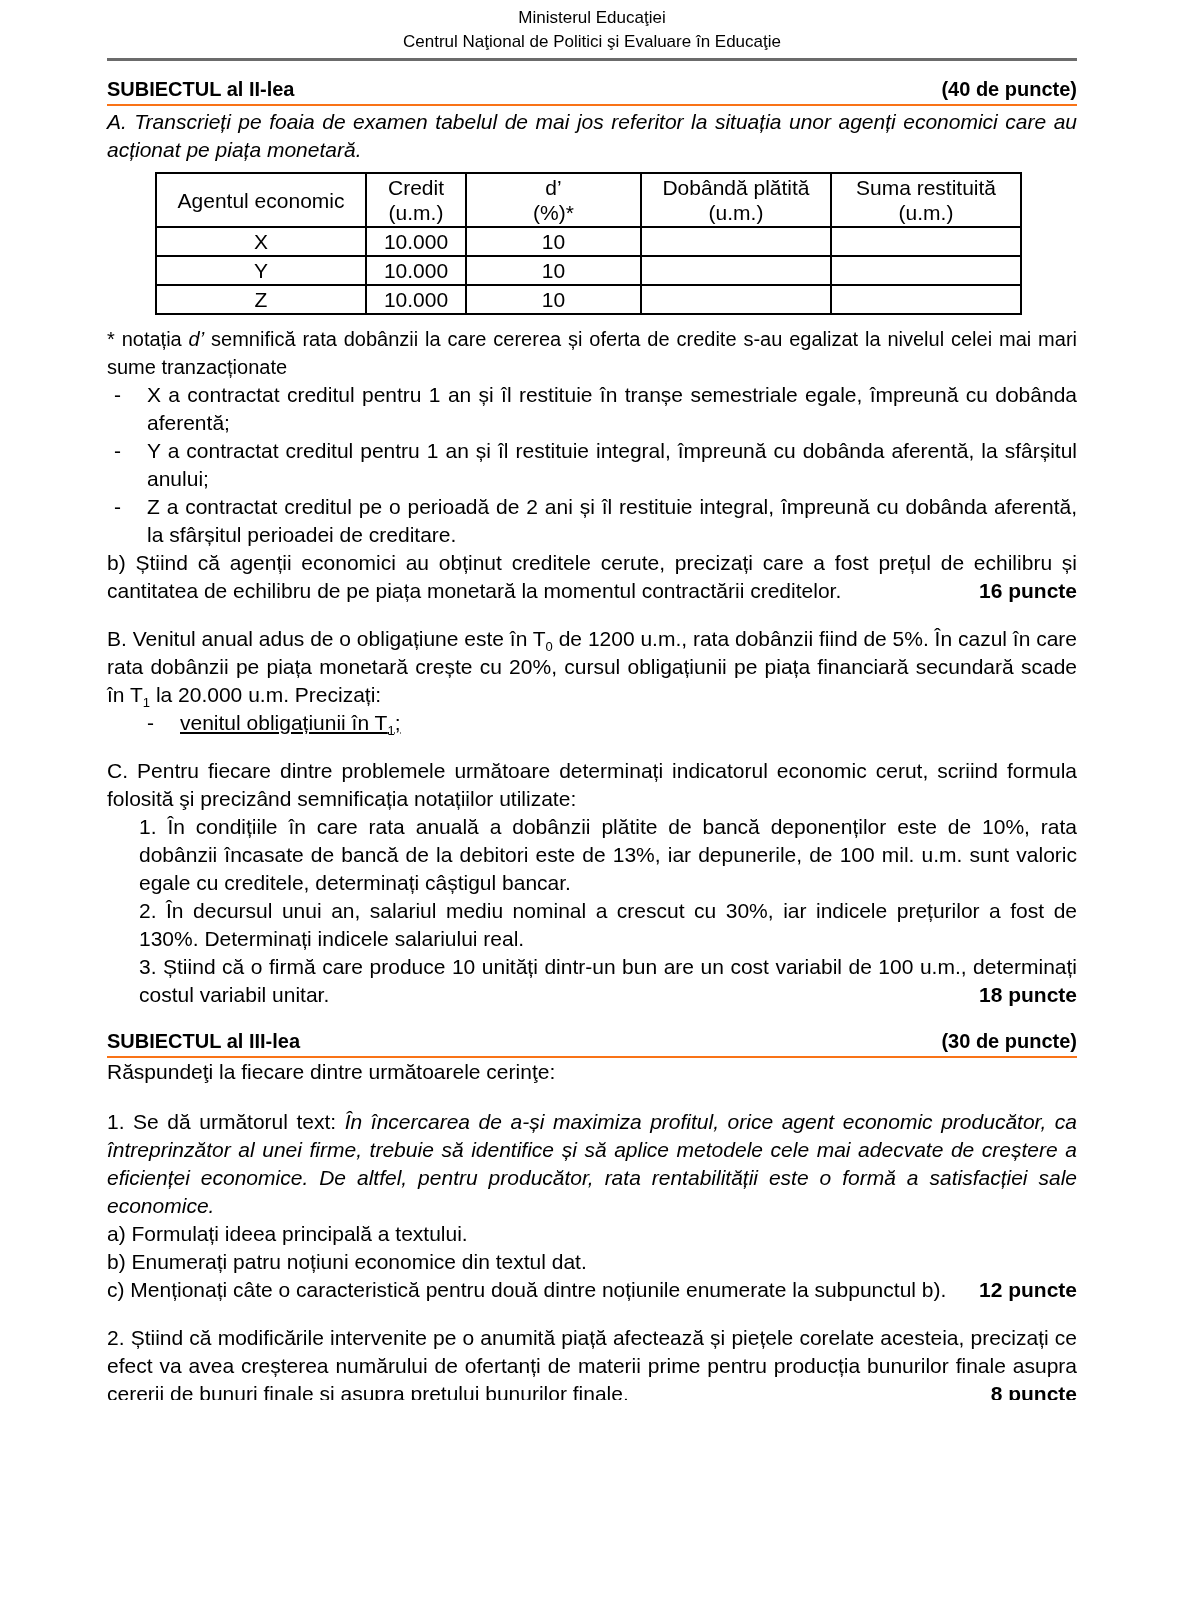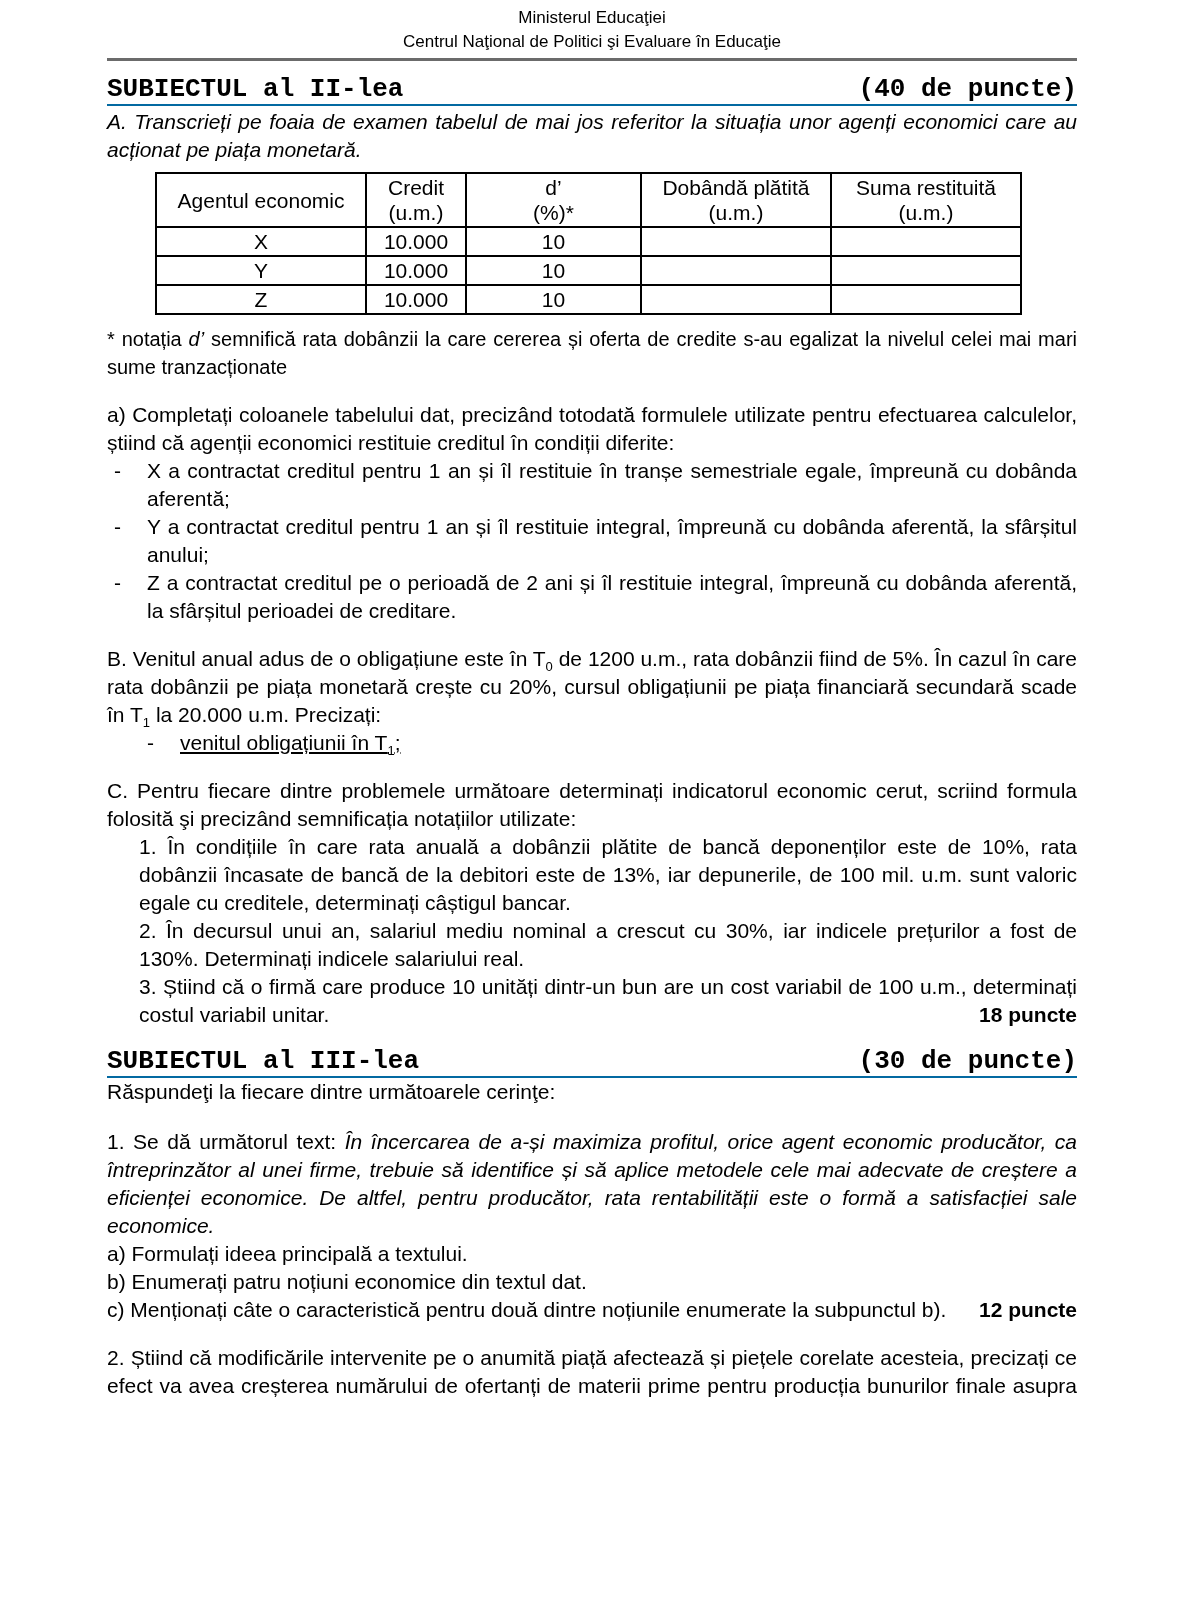--- a/index.html
+++ b/index.html
@@ -29,25 +29,24 @@
   }
   
   .doc-header { text-align: center; font-size: 17px; line-height: 24px; }
   .header-rule { height: 3px; background: #6b6b6b; margin-top: 4px; }
   
   .subject-heading {
     display: flex;
     justify-content: space-between;
     align-items: flex-end;
     font-weight: bold;
-    font-size: 26px;
+    font-size: 20px;
     line-height: 28px;
-    border-bottom: 2px solid #0369a1;
+    border-bottom: 2px solid #f97316;
     padding-bottom: 1px;
-    font-family: Liberation Mono, monospace;
   }
   .mt-heading2 { margin-top: 14px; }
   .mt-heading3 { margin-top: 18px; }
   .mt2  { margin-top: 2px; font-style: italic; }
   .mt10 { margin-top: 10px; }
   .mt20 { margin-top: 20px; }
   .mt22 { margin-top: 22px; }
   
   table.credit-table {
     border-collapse: collapse;
@@ -156,26 +155,26 @@
         <td>10.000</td>
         <td>10</td>
         <td></td>
         <td></td>
       </tr>
     </tbody>
   </table>
 
   <p class="footnote just mt10"><span>* notația </span><span class="it">d’</span><span> semnifică rata dobânzii la care cererea și oferta de credite s-au egalizat la nivelul celei mai mari sume tranzacționate</span></p>
 
-  <p class="just mt20">a) Completați coloanele tabelului dat, precizând totodată formulele utilizate pentru efectuarea calculelor, știind că agenții economici restituie creditul în condiții diferite:</p>
 
   <div class="bullet"><span class="bm">-</span><span>X a contractat creditul pentru 1 an și îl restituie în tranșe semestriale egale, împreună cu dobânda aferentă;</span></div>
   <div class="bullet"><span class="bm">-</span><span>Y a contractat creditul pentru 1 an și îl restituie integral, împreună cu dobânda aferentă, la sfârșitul anului;</span></div>
   <div class="bullet"><span class="bm">-</span><span>Z a contractat creditul pe o perioadă de 2 ani și îl restituie integral, împreună cu dobânda aferentă, la sfârșitul perioadei de creditare.</span></div>
 
+  <p class="just rel"><span>b) Știind că agenții economici au obținut creditele cerute, precizați care a fost prețul de echilibru și cantitatea de echilibru de pe piața monetară la momentul contractării creditelor.</span><span class="pts">16 puncte</span></p>
 
   <p class="just mt20"><span>B. Venitul anual adus de o obligațiune este în T</span><sub>0</sub><span> de 1200 u.m., rata dobânzii fiind de 5%. În cazul în care rata dobânzii pe piața monetară crește cu 20%, cursul obligațiunii pe piața financiară secundară scade în T</span><sub>1</sub><span> la 20.000 u.m. Precizați:</span></p>
 
   <div class="dash"><span class="bm">-</span><span><span>venitul obligațiunii în T</span><sub>1</sub><span>;</span></span></div>
 
   <p class="just mt20">C. Pentru fiecare dintre problemele următoare determinați indicatorul economic cerut, scriind formula folosită şi precizând semnificația notațiilor utilizate:</p>
   <p class="cnum">1. În condițiile în care rata anuală a dobânzii plătite de bancă deponenților este de 10%, rata dobânzii încasate de bancă de la debitori este de 13%, iar depunerile, de 100 mil. u.m. sunt valoric egale cu creditele, determinați câștigul bancar.</p>
   <p class="cnum">2. În decursul unui an, salariul mediu nominal a crescut cu 30%, iar indicele prețurilor a fost de 130%. Determinați indicele salariului real.</p>
   <p class="cnum rel"><span>3. Știind că o firmă care produce 10 unități dintr-un bun are un cost variabil de 100 u.m., determinați costul variabil unitar.</span><span class="pts">18 puncte</span></p>
 

